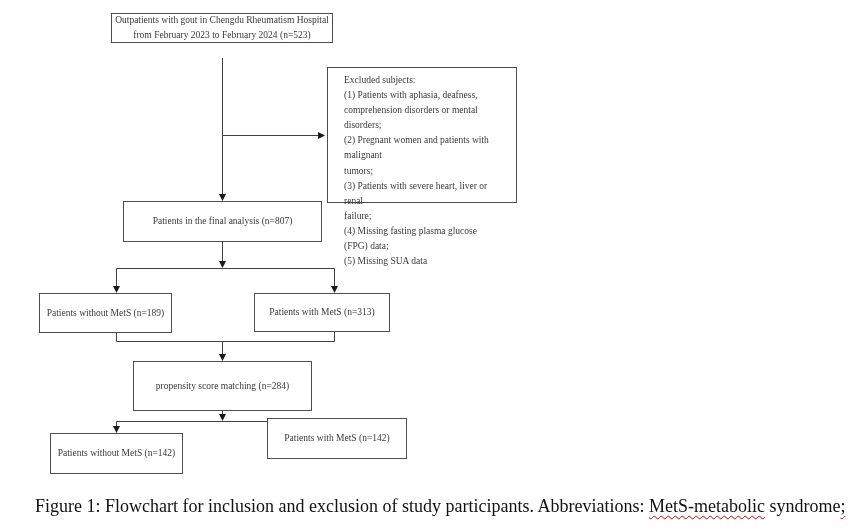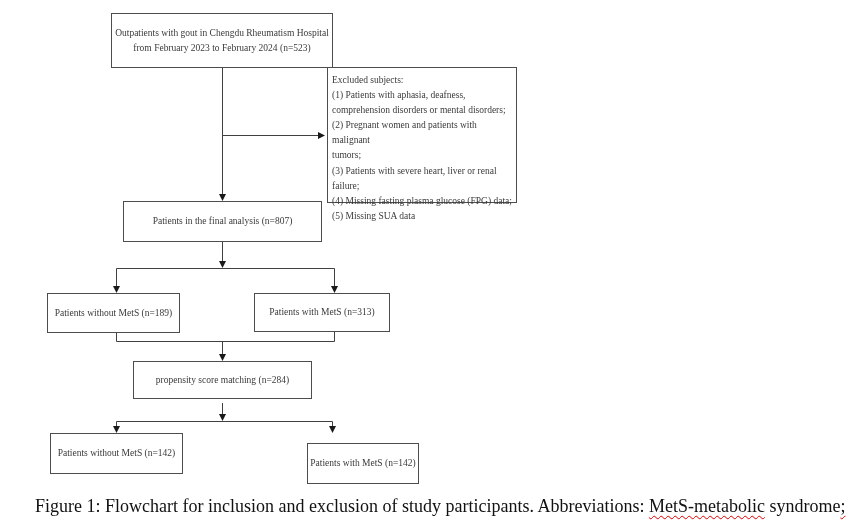--- a/index.html
+++ b/index.html
@@ -22,31 +22,31 @@
     text-align:center;
     font-size:9.5px;
     line-height:15px;
     color:#3a3a3a;
     white-space:pre-line;
   }
   .node.left-align{
     justify-content:flex-start;
     align-items:flex-start;
     text-align:left;
-    padding:5px 4px;
+    padding:5px 16px;
     line-height:15.1px;
   }
-  #top-box{left:111px;top:13px;width:222px;height:55px;}
+  #top-box{left:111px;top:13px;width:222px;height:30px;}
   #excluded-box{left:327px;top:67px;width:190px;height:136px;}
   #final-box{left:123px;top:201px;width:199px;height:41px;}
-  #box-no-mets-189{left:47px;top:293px;width:133px;height:40px;}
+  #box-no-mets-189{left:39px;top:293px;width:133px;height:40px;}
   #box-mets-313{left:254px;top:293px;width:136px;height:39px;}
-  #psm-box{left:133px;top:361px;width:179px;height:38px;}
+  #psm-box{left:133px;top:361px;width:179px;height:50px;}
   #box-no-mets-142{left:50px;top:433px;width:133px;height:41px;text-align:right;}
-  #box-mets-142{left:267px;top:443px;width:112px;height:41px;margin-left:40px;}
+  #box-mets-142{left:267px;top:418px;width:140px;height:41px;}
   #connectors{position:absolute;left:0;top:0;width:851px;height:531px;pointer-events:none;}
   #connectors line{stroke:#404040;stroke-width:1;}
   #connectors polygon{fill:#1a1a1a;}
   #caption{
     position:absolute;
     left:35px;top:496px;
     width:810px;
     font-size:18px;
     color:#111111;
     white-space:nowrap;

